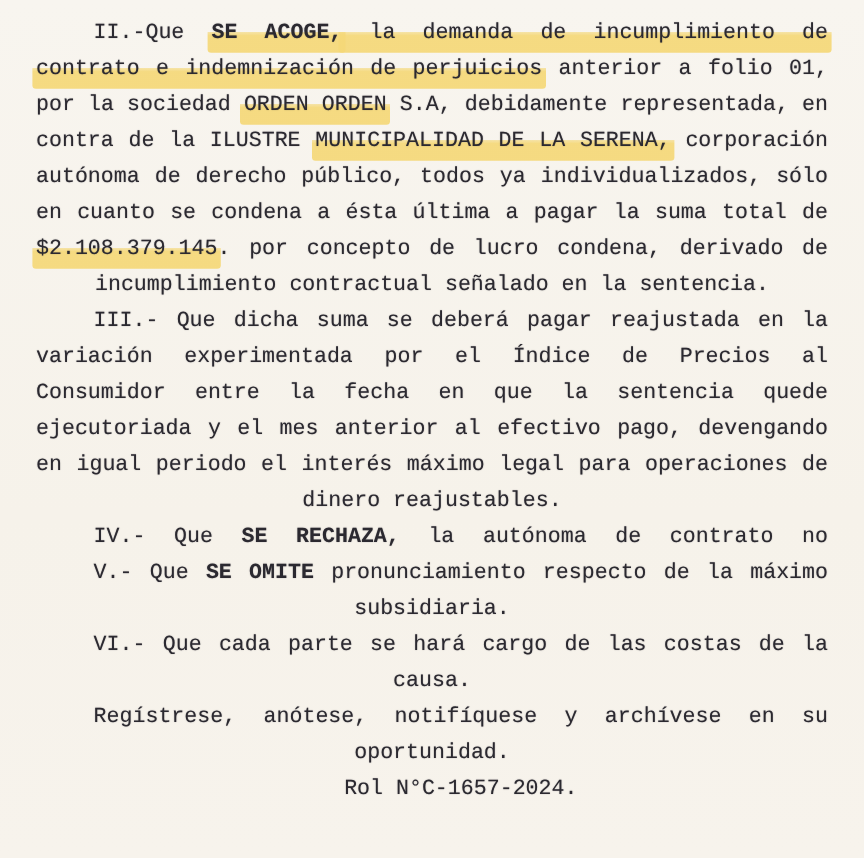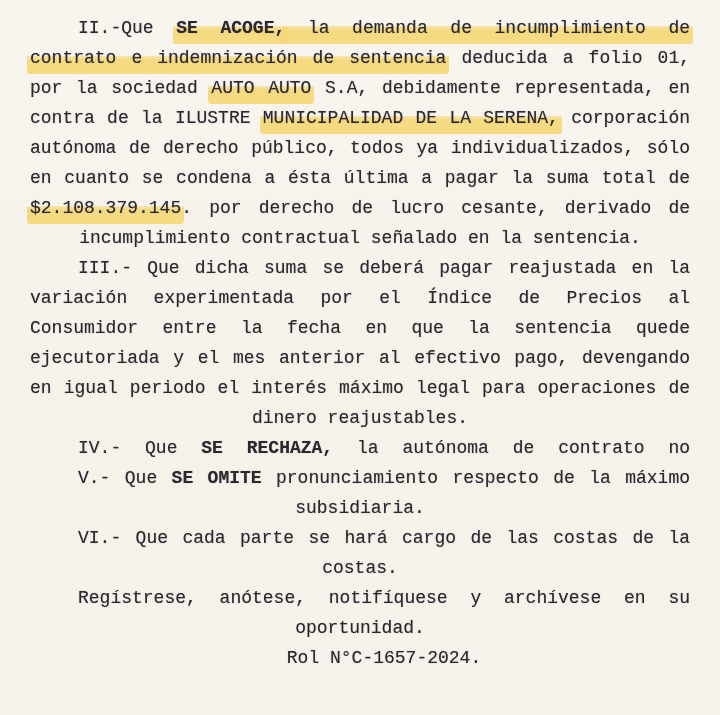--- a/index.html
+++ b/index.html
@@ -52,35 +52,35 @@
     padding-right: 3px;
     margin-right: -3px;
   }
 </style>
 </head>
 <body>
 
 <div class="page">
   <div class="doc" id="doc">
       <div class="line j ind"><span class="">II.-Que </span><span class="b h">SE ACOGE,</span><span class="h"> la demanda de incumplimiento de</span></div>
-      <div class="line j"><span class="h">contrato e indemnización de sentencia</span><span class=""> deducida a folio 01,</span></div>
-      <div class="line j"><span class="">por la sociedad </span><span class="h">AUTO AUTO</span><span class=""> S.A, debidamente representada, en</span></div>
+      <div class="line j"><span class="h">contrato e indemnización de perjuicios</span><span class=""> anterior a folio 01,</span></div>
+      <div class="line j"><span class="">por la sociedad </span><span class="h">ORDEN ORDEN</span><span class=""> S.A, debidamente representada, en</span></div>
       <div class="line j"><span class="">contra de la ILUSTRE </span><span class="h">MUNICIPALIDAD DE LA SERENA,</span><span class=""> corporación</span></div>
       <div class="line j"><span class="">autónoma de derecho público, todos ya individualizados, sólo</span></div>
       <div class="line j"><span class="">en cuanto se condena a ésta última a pagar la suma total de</span></div>
-      <div class="line j"><span class="h">$2.108.379.145</span><span class="">. por derecho de lucro cesante, derivado de</span></div>
+      <div class="line j"><span class="h">$2.108.379.145</span><span class="">. por concepto de lucro condena, derivado de</span></div>
       <div class="line"><span class="">incumplimiento contractual señalado en la sentencia.</span></div>
       <div class="line j ind"><span class="">III.- Que dicha suma se deberá pagar reajustada en la</span></div>
       <div class="line j"><span class="">variación experimentada por el Índice de Precios al</span></div>
       <div class="line j"><span class="">Consumidor entre la fecha en que la sentencia quede</span></div>
       <div class="line j"><span class="">ejecutoriada y el mes anterior al efectivo pago, devengando</span></div>
       <div class="line j"><span class="">en igual periodo el interés máximo legal para operaciones de</span></div>
       <div class="line"><span class="">dinero reajustables.</span></div>
       <div class="line j ind"><span class="">IV.- Que </span><span class="b ">SE RECHAZA,</span><span class=""> la autónoma de contrato no</span></div>
       <div class="line j ind"><span class="">V.- Que </span><span class="b ">SE OMITE</span><span class=""> pronunciamiento respecto de la máximo</span></div>
       <div class="line"><span class="">subsidiaria.</span></div>
       <div class="line j ind"><span class="">VI.- Que cada parte se hará cargo de las costas de la</span></div>
-      <div class="line"><span class="">costas.</span></div>
+      <div class="line"><span class="">causa.</span></div>
       <div class="line j ind"><span class="">Regístrese, anótese, notifíquese y archívese en su</span></div>
       <div class="line"><span class="">oportunidad.</span></div>
       <div class="line ind"><span class="">Rol N°C-1657-2024.</span></div>
     </div>
 </div>
 
 </body></html>

